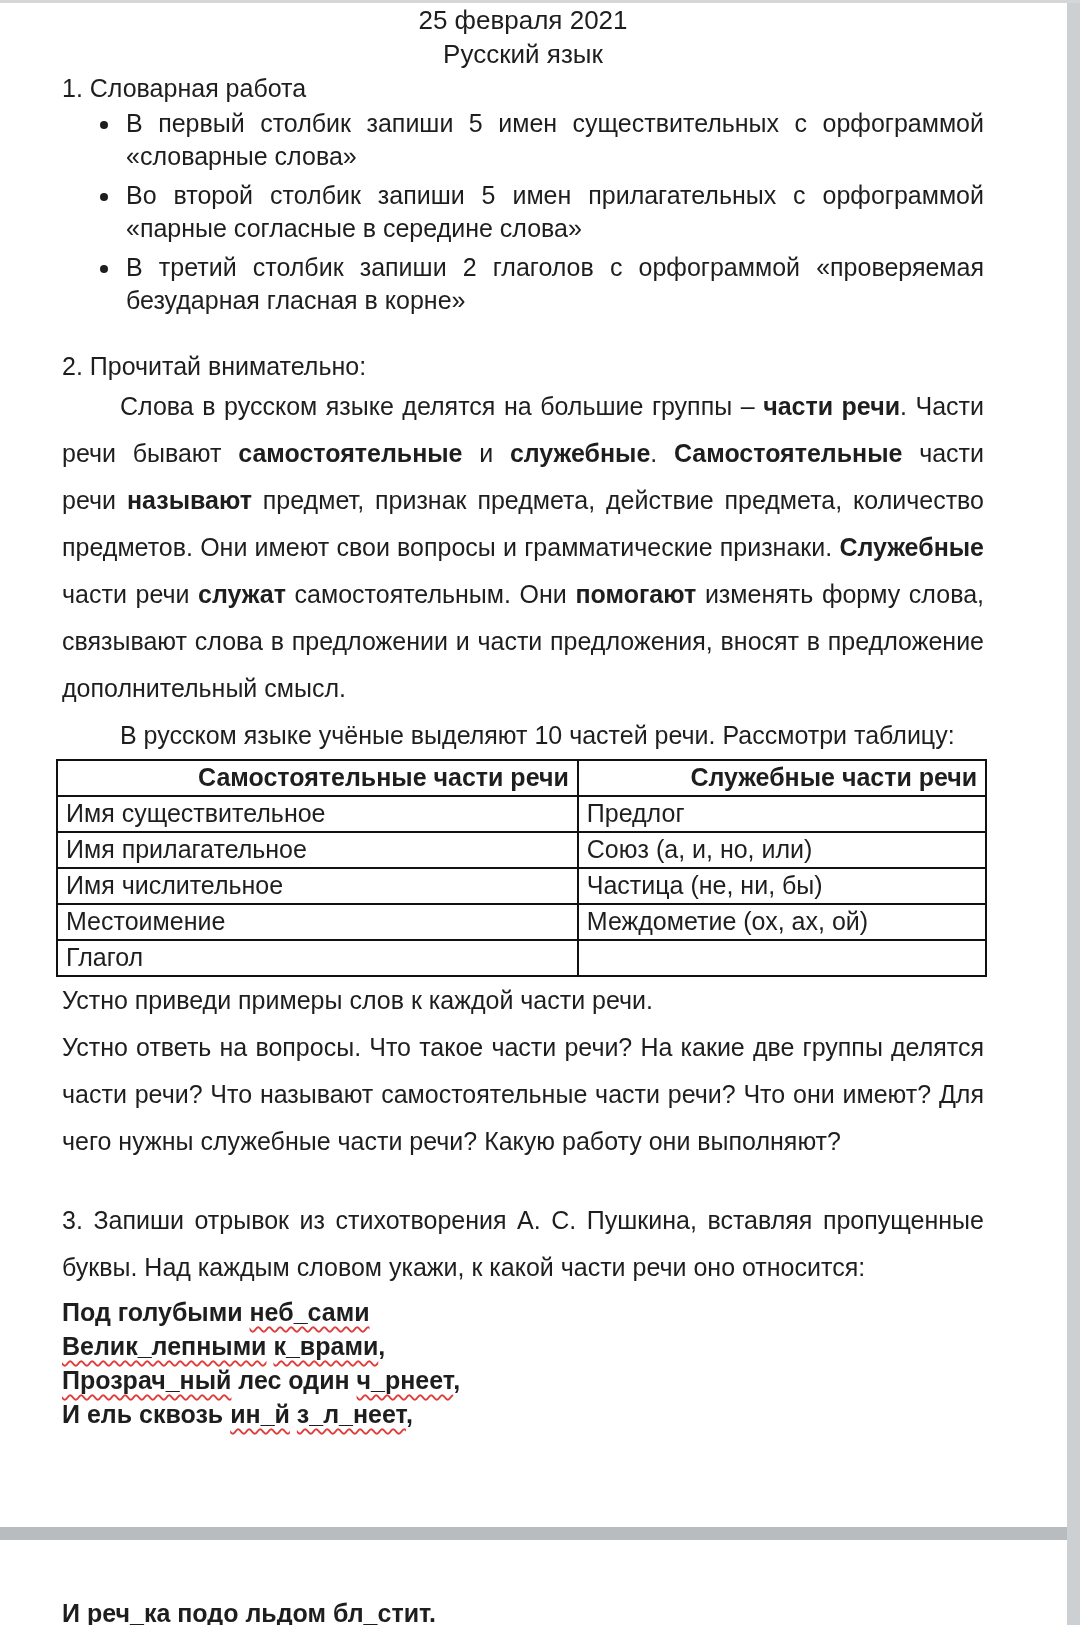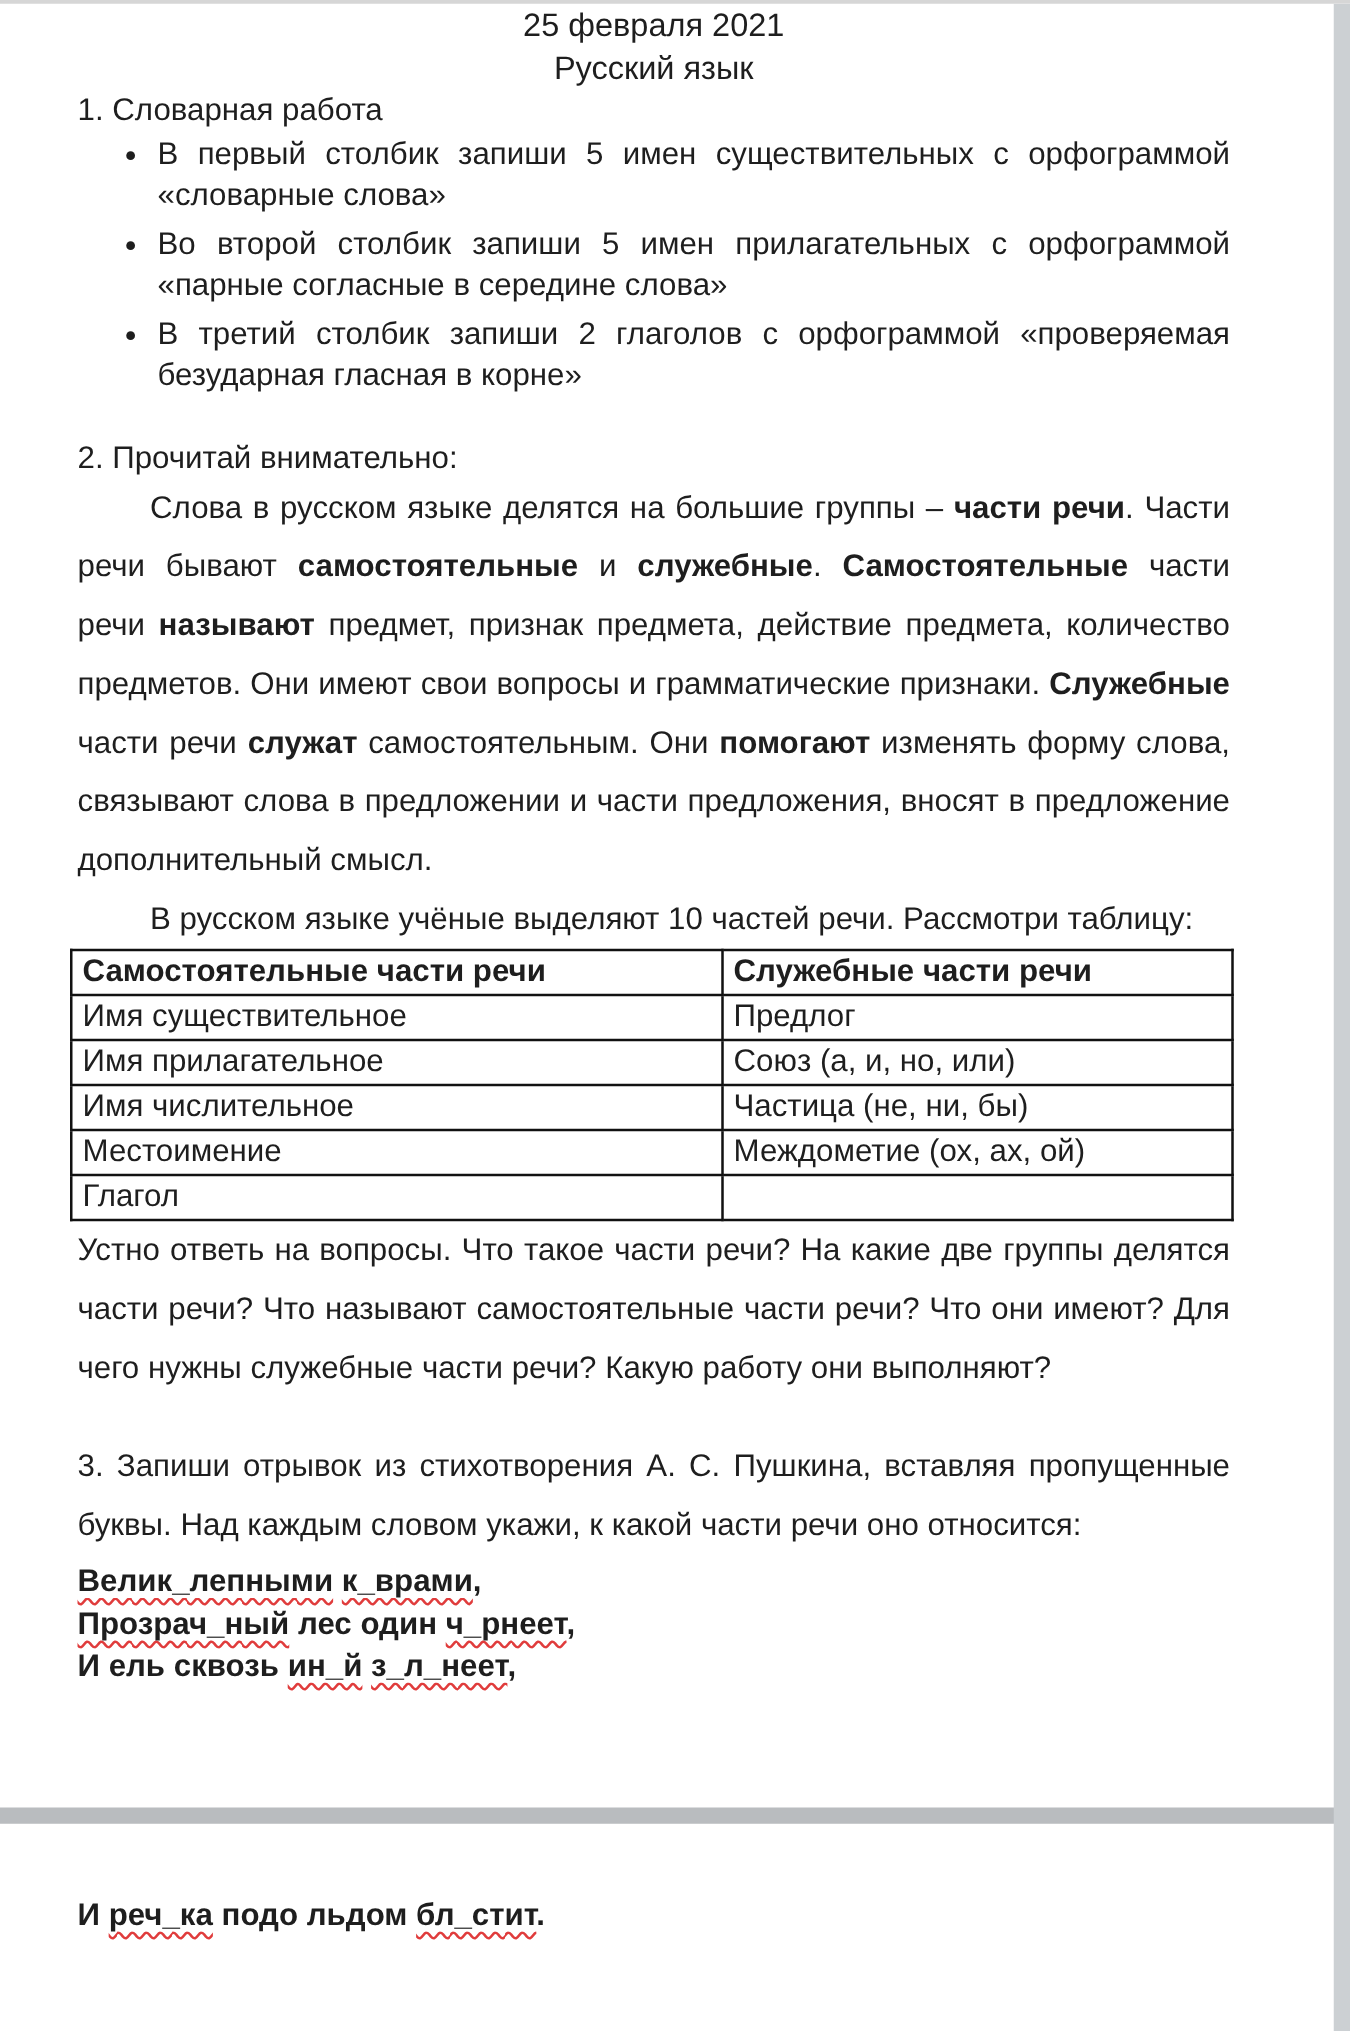--- a/index.html
+++ b/index.html
@@ -48,21 +48,21 @@
     border-collapse:collapse;
     font-size:25px;
   }
   table.pos-table th, table.pos-table td {
     border:2px solid #111111;
     padding:1px 8px 2px 8px;
     line-height:31px;
   }
   table.pos-table th {
     font-weight:bold;
-    text-align:left;
+    text-align:right;
     border-radius:14px;
   }
   table.pos-table td { text-align:left; }
   .poem { margin-top:4px; }
   .poem-line {
     font-size:25px;
     line-height:34px;
     font-weight:bold;
   }
   .sq {
@@ -132,25 +132,27 @@
         <td>Местоимение</td>
         <td>Междометие (ох, ах, ой)</td>
       </tr>
       <tr>
         <td>Глагол</td>
         <td></td>
       </tr>
     </tbody>
   </table>
 
+  <p class="para">Устно приведи примеры слов к каждой части речи.</p>
   <p class="para">Устно ответь на вопросы. Что такое части речи? На какие две группы делятся части речи? Что называют самостоятельные части речи? Что они имеют? Для чего нужны служебные части речи? Какую работу они выполняют?</p>
 
   <p class="para gap-top">3. Запиши отрывок из стихотворения А. С. Пушкина, вставляя пропущенные буквы. Над каждым словом укажи, к какой части речи оно относится:</p>
 
   <div class="poem">
+    <div class="poem-line"><span>Под голубыми </span><span class="sq">неб_сами</span></div>
     <div class="poem-line"><span class="sq">Велик_лепными</span><span> </span><span class="sq">к_врами</span><span>,</span></div>
     <div class="poem-line"><span class="sq">Прозрач_ный</span><span> лес один </span><span class="sq">ч_рнеет</span><span>,</span></div>
     <div class="poem-line"><span>И ель сквозь </span><span class="sq">ин_й</span><span> </span><span class="sq">з_л_неет</span><span>,</span></div>
   </div>
 
   <div class="separator"></div>
 
   <div class="poem-line last-line"><span>И </span><span class="sq">реч_ка</span><span> подо льдом </span><span class="sq">бл_стит</span><span>.</span></div>
 
 </div>

